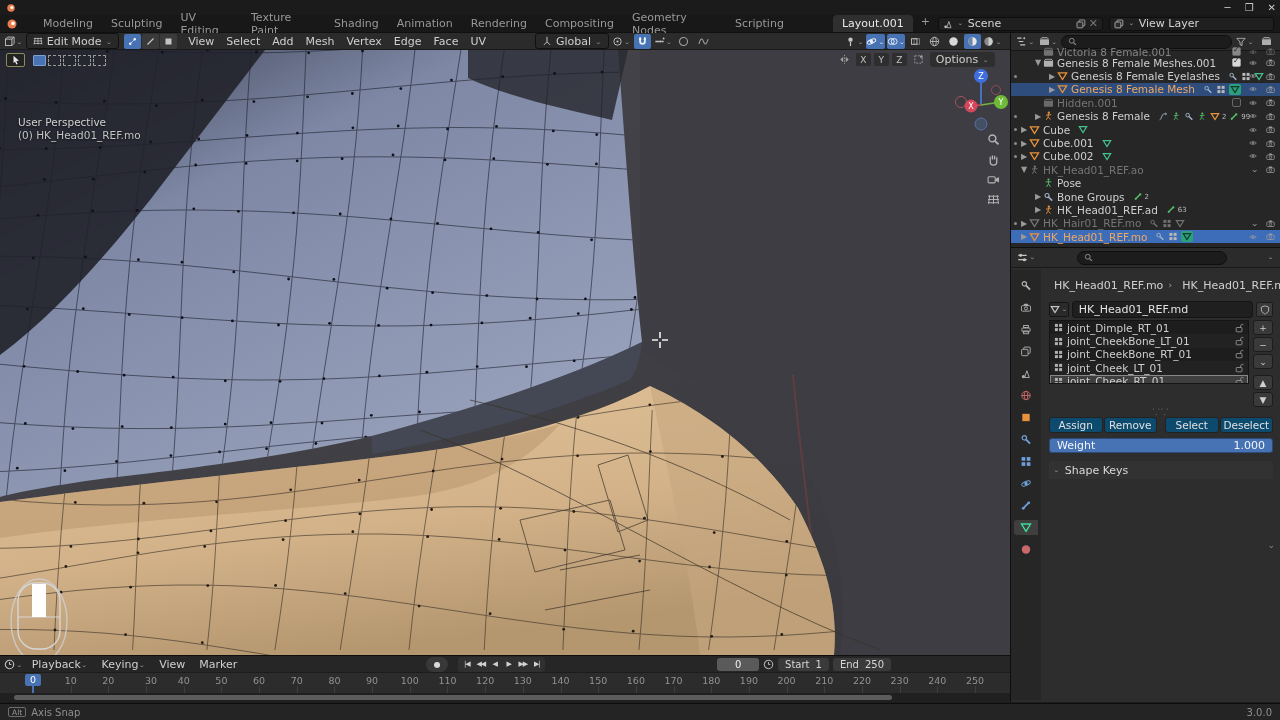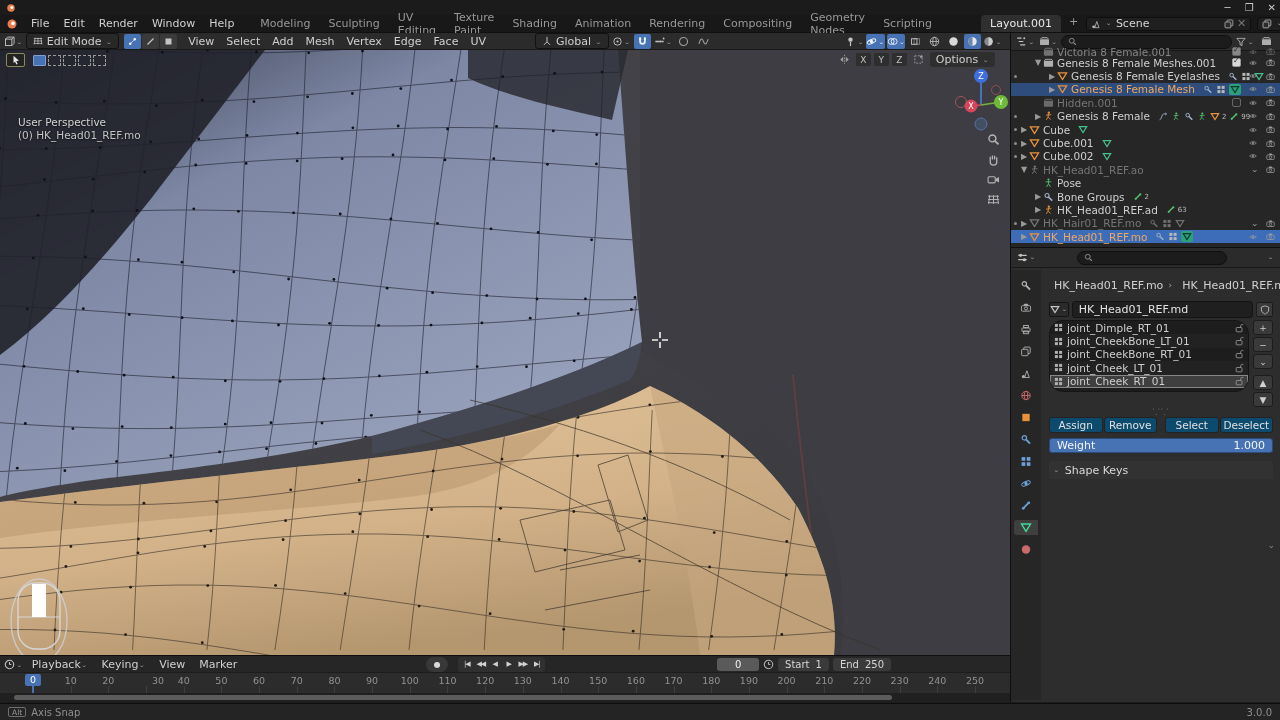--- a/index.html
+++ b/index.html
@@ -77,21 +77,21 @@
   #props-header{height:20px;background:#2b2b2b;border-bottom:1px solid #191919;display:flex;align-items:center;gap:6px;padding:0 6px;}
   #ptabs{position:absolute;left:0;top:22px;width:30px;height:430px;background:#262626;display:flex;flex-direction:column;align-items:center;padding-top:8px;gap:7px;}
   .ptab{width:24px;height:15px;display:flex;align-items:center;justify-content:center;border-radius:3px 0 0 3px;}
   .ptab.active{background:#3f3f3f;}
   #props-body{position:absolute;left:30px;top:22px;width:240px;height:430px;padding:6px 8px 0 8px;}
   #breadcrumb{display:flex;align-items:center;gap:5px;height:18px;color:#d0d0d0;}
   #datablock{margin-top:7px;display:flex;align-items:center;gap:3px;}
   #datablock .namefield{flex:1;background:#1f1f1f;border:1px solid #141414;border-radius:3px;height:17px;display:flex;align-items:center;padding:0 6px;gap:5px;color:#e2e2e2;}
   .sect-head{display:flex;align-items:center;gap:5px;height:18px;margin-top:6px;color:#d8d8d8;background:#323232;border-radius:3px 3px 0 0;padding:0 4px;}
   #vg-wrap{display:flex;gap:4px;margin-top:2px;}
-  #vg-list{flex:1;background:#1d1d1d;border:1px solid #151515;border-radius:14px;height:72px;overflow:hidden;position:relative;}
+  #vg-list{flex:1;background:#1d1d1d;border:1px solid #151515;border-radius:0;height:64px;overflow:hidden;position:relative;}
   .vgrow{height:13.4px;display:flex;align-items:center;gap:4px;padding:0 4px;color:#cfcfcf;font-size:10.5px;}
   .vgrow:nth-child(even){background:#222;}
   .vgrow.active{background:#3f3f3f;outline:1px solid #878787;outline-offset:-1px;}
   .vgrow .lk{margin-left:auto;color:#9a9a9a;}
   #vg-side{width:20px;display:flex;flex-direction:column;gap:2px;}
   .sq-btn{width:20px;height:15px;background:#3a3a3a;border:1px solid #1c1c1c;border-radius:3px;color:#cfcfcf;display:flex;align-items:center;justify-content:center;font-size:9px;}
   #vg-grip{height:8px;display:flex;align-items:center;justify-content:center;color:#707070;font-size:9px;letter-spacing:1px;}
   #vg-btnrow{display:flex;gap:8px;margin-top:2px;}
   .btn-group{flex:1;display:flex;gap:1px;}
   .pbtn{flex:1;background:#0c4a6e;border:1px solid #222;color:#e0e0e0;height:16px;display:flex;align-items:center;justify-content:center;border-radius:3px;font-size:10.5px;}
@@ -270,27 +270,20 @@
     </div>
   </div>
 
   <div id="menubar" class="abs">
     <span class="menu-item" style="padding:0 6px">
       <svg class="ic" width="12" height="12" viewBox="0 0 12 12" style="color:#e87d4c">
           <circle cx="6" cy="6" r="4.5" fill="currentColor"></circle>
           <circle cx="7" cy="5.4" r="1.8" fill="#fff"></circle>
         </svg>
     </span>
-    <span id="mb-menus" style="display:flex">
-        <span class="menu-item">File</span>
-        <span class="menu-item">Edit</span>
-        <span class="menu-item">Render</span>
-        <span class="menu-item">Window</span>
-        <span class="menu-item">Help</span>
-      </span>
     <span id="mb-tabs" style="display:flex;margin-left:10px">
         <span class="ws-tab">Modeling</span>
         <span class="ws-tab">Sculpting</span>
         <span class="ws-tab">UV Editing</span>
         <span class="ws-tab">Texture Paint</span>
         <span class="ws-tab">Shading</span>
         <span class="ws-tab">Animation</span>
         <span class="ws-tab">Rendering</span>
         <span class="ws-tab">Compositing</span>
         <span class="ws-tab">Geometry Nodes</span>
@@ -1498,21 +1491,21 @@
         </span>
       </span>
     </div>
     <div id="tl-ruler">
         <span class="tick" style="left: 33px;">0</span>
         <span class="tickline" style="left: 33px;"></span>
         <span class="tick" style="left: 70.68px;">10</span>
         <span class="tickline" style="left: 70.68px;"></span>
         <span class="tick" style="left: 108.36px;">20</span>
         <span class="tickline" style="left: 108.36px;"></span>
-        <span class="tick" style="left: 158px;">30</span>
+        <span class="tick" style="left: 151px;">30</span>
         <span class="tickline" style="left: 146.04px;"></span>
         <span class="tick" style="left: 183.72px;">40</span>
         <span class="tickline" style="left: 183.72px;"></span>
         <span class="tick" style="left: 221.4px;">50</span>
         <span class="tickline" style="left: 221.4px;"></span>
         <span class="tick" style="left: 259.08px;">60</span>
         <span class="tickline" style="left: 259.08px;"></span>
         <span class="tick" style="left: 296.76px;">70</span>
         <span class="tickline" style="left: 296.76px;"></span>
         <span class="tick" style="left: 334.44px;">80</span>

